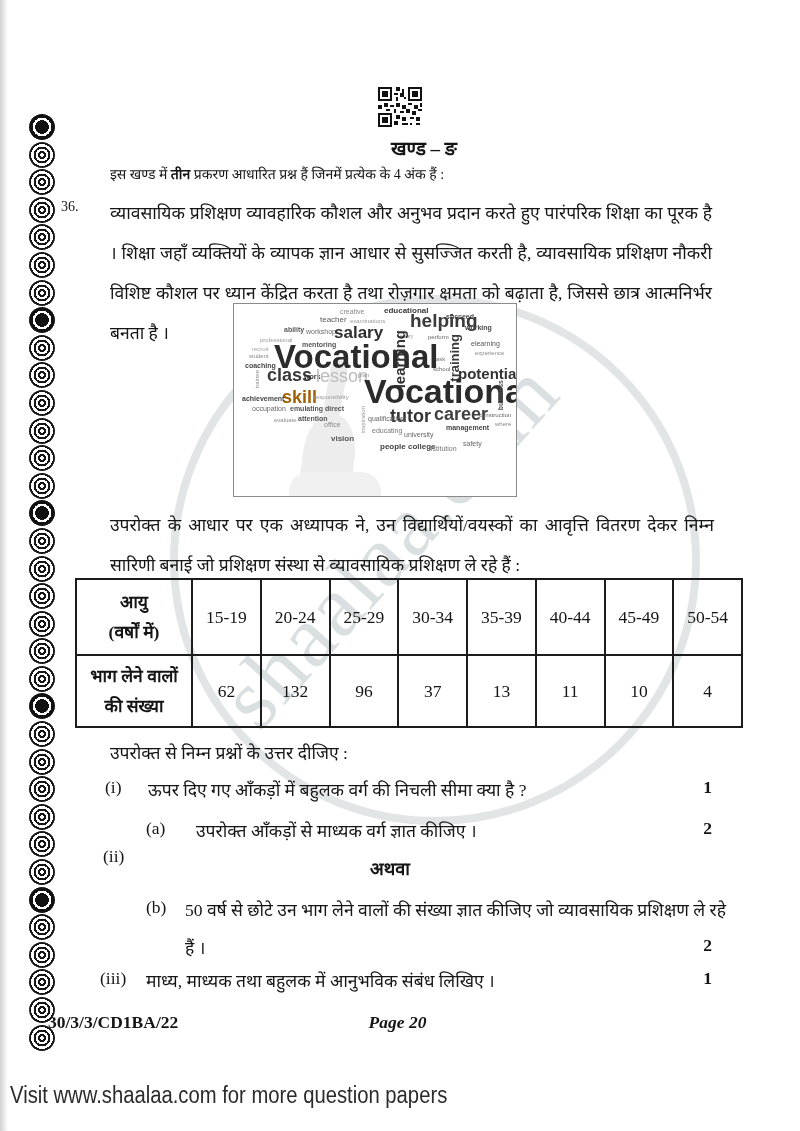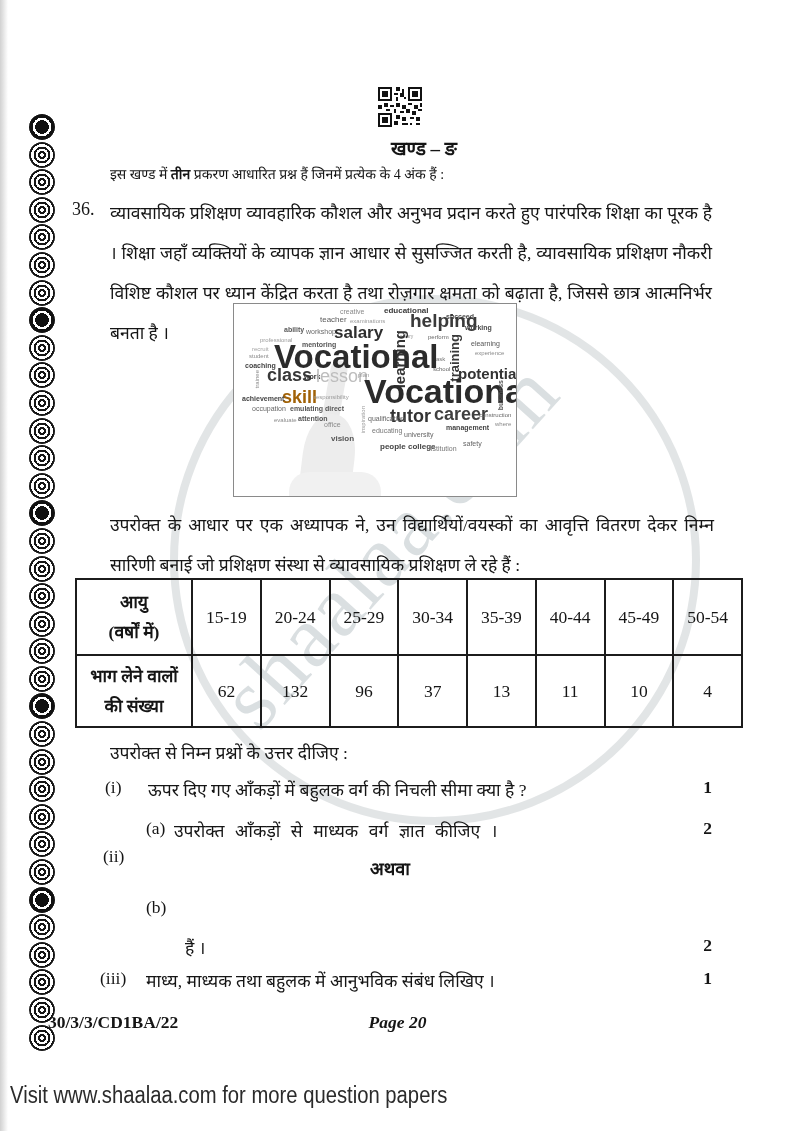--- a/index.html
+++ b/index.html
@@ -32,21 +32,21 @@
   }
   .bind-circle.filled {
     background:radial-gradient(circle, #111 0 6.8px, #fff 6.8px 9.2px, #111 9.2px 13px, #fff 13px);
   }
   
   .qr { position:absolute; left:378px; top:87px; z-index:2; }
   .section-heading { position:absolute; left:0; top:135px; width:800px; text-align:center;
     font-weight:bold; font-size:19px; z-index:2;padding-left:48px; }
   .intro { position:absolute; left:110px; top:164px; font-size:14px; z-index:2; }
   
-  .qnum { position:absolute; left:72px; top:199px; font-size:18px; z-index:2;text-align:center; }
+  .qnum { position:absolute; left:61px; top:199px; font-size:14px; z-index:2;text-align:center; }
   .qtext { position:absolute; left:110px; top:193px; width:602px; font-size:17.5px;
     line-height:40px; text-align:justify; z-index:2; }
   
   .cloudbox { position:absolute; left:233px; top:303px; width:284px; height:194px;
     border:1px solid #8a8a8a; background:#fff; z-index:2; overflow:hidden;
     font-family:"Liberation Sans","DejaVu Sans",sans-serif; }
   .hand-finger { position:absolute; left:92px; top:56px; width:17px; height:70px;
     background:#ebebeb; border-radius:9px; transform:rotate(10deg); }
   .hand-palm { position:absolute; left:68px; top:110px; width:52px; height:95px;
     background:#ededed; border-radius:45% 45% 0 0; transform:rotate(7deg); }
@@ -290,28 +290,29 @@
 
   <div class="qpart" style="top:777px;">
     <span style="left:105px;">(i)</span>
     <span style="left:148px;">ऊपर दिए गए आँकड़ों में बहुलक वर्ग की निचली सीमा क्या है ?</span>
     <span class="pmark">1</span>
   </div>
 
   <div class="qpart" style="top:818px;">
     <span style="left:103px;margin-top:28px;">(ii)</span>
     <span style="left:146px;">(a)</span>
-    <span style="left:174px;font-family:Liberation Mono, monospace;">उपरोक्त आँकड़ों से माध्यक वर्ग ज्ञात कीजिए ।</span>
+    <span style="left:196px;">उपरोक्त आँकड़ों से माध्यक वर्ग ज्ञात कीजिए ।</span>
     <span class="pmark">2</span>
   </div>
 
   <div class="or-label">अथवा</div>
 
   <div class="qpart" style="top:897px;">
     <span style="left:146px;">(b)</span>
+    <span style="left:185px;">50 वर्ष से छोटे उन भाग लेने वालों की संख्या ज्ञात कीजिए जो व्यावसायिक प्रशिक्षण ले रहे</span>
   </div>
 
   <div class="qpart" style="top:935px;">
     <span style="left:185px;">हैं ।</span>
     <span class="pmark">2</span>
   </div>
 
   <div class="qpart" style="top:968px;">
     <span style="left:100px;">(iii)</span>
     <span style="left:146px;">माध्य, माध्यक तथा बहुलक में आनुभविक संबंध लिखिए ।</span>

